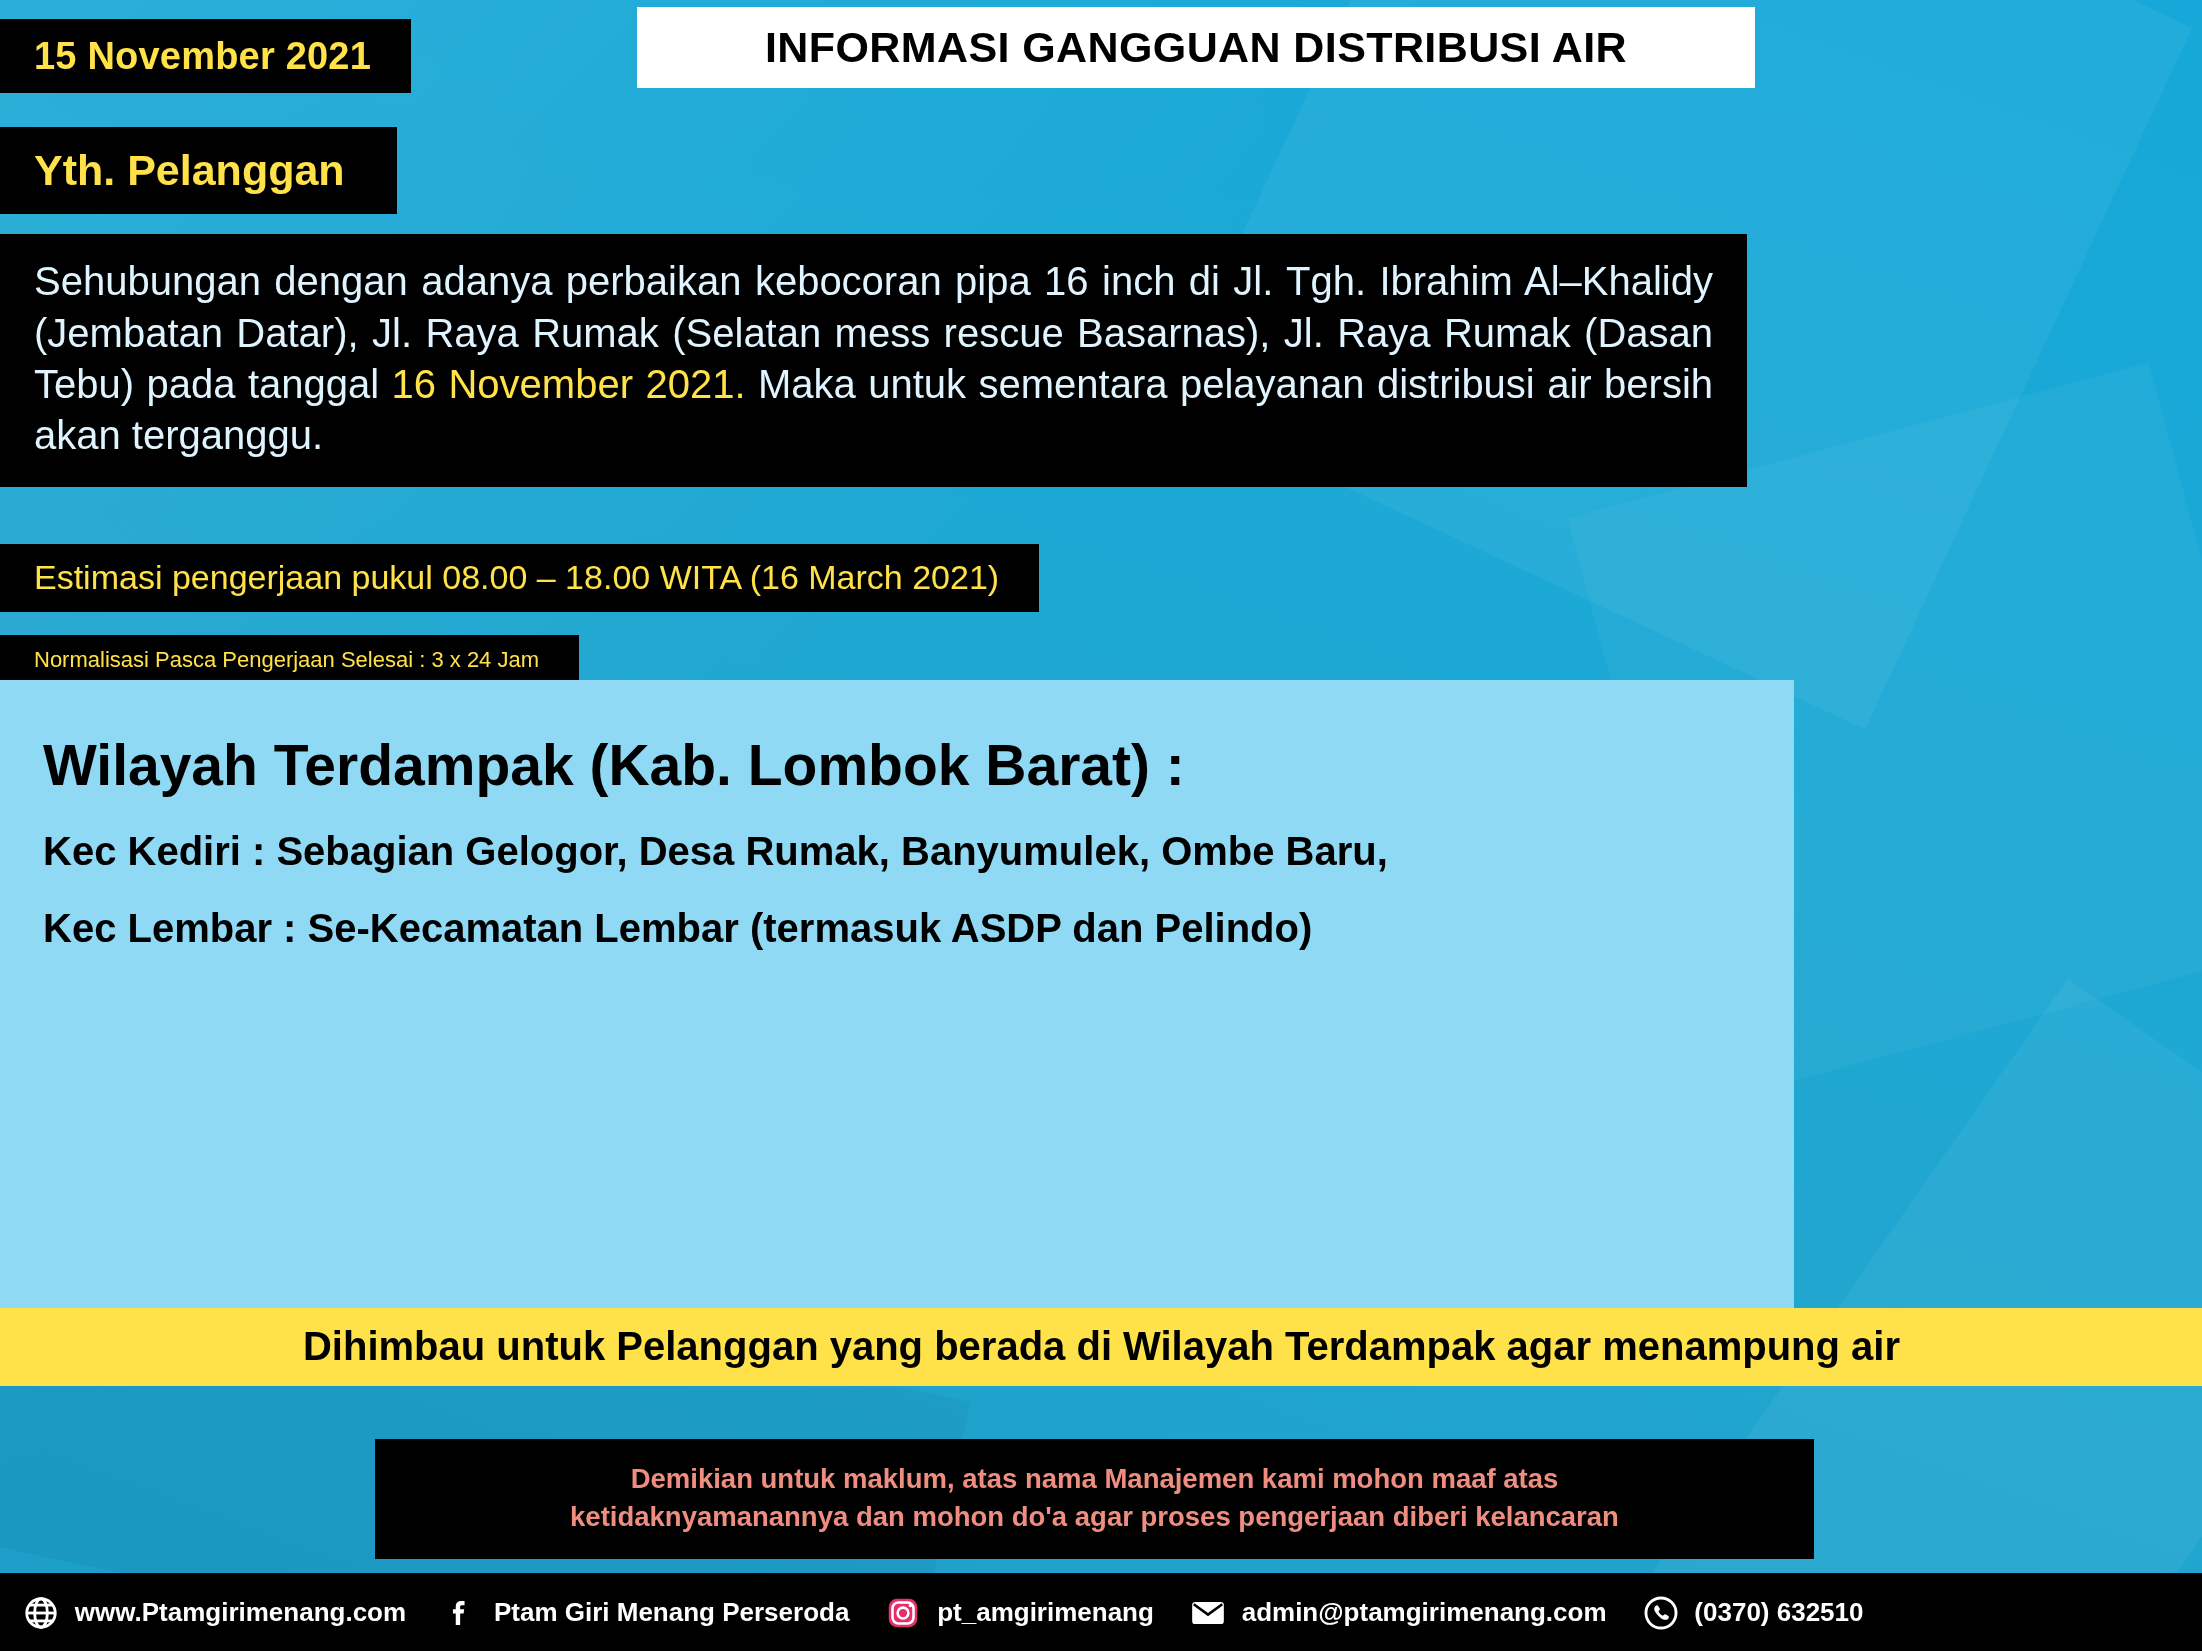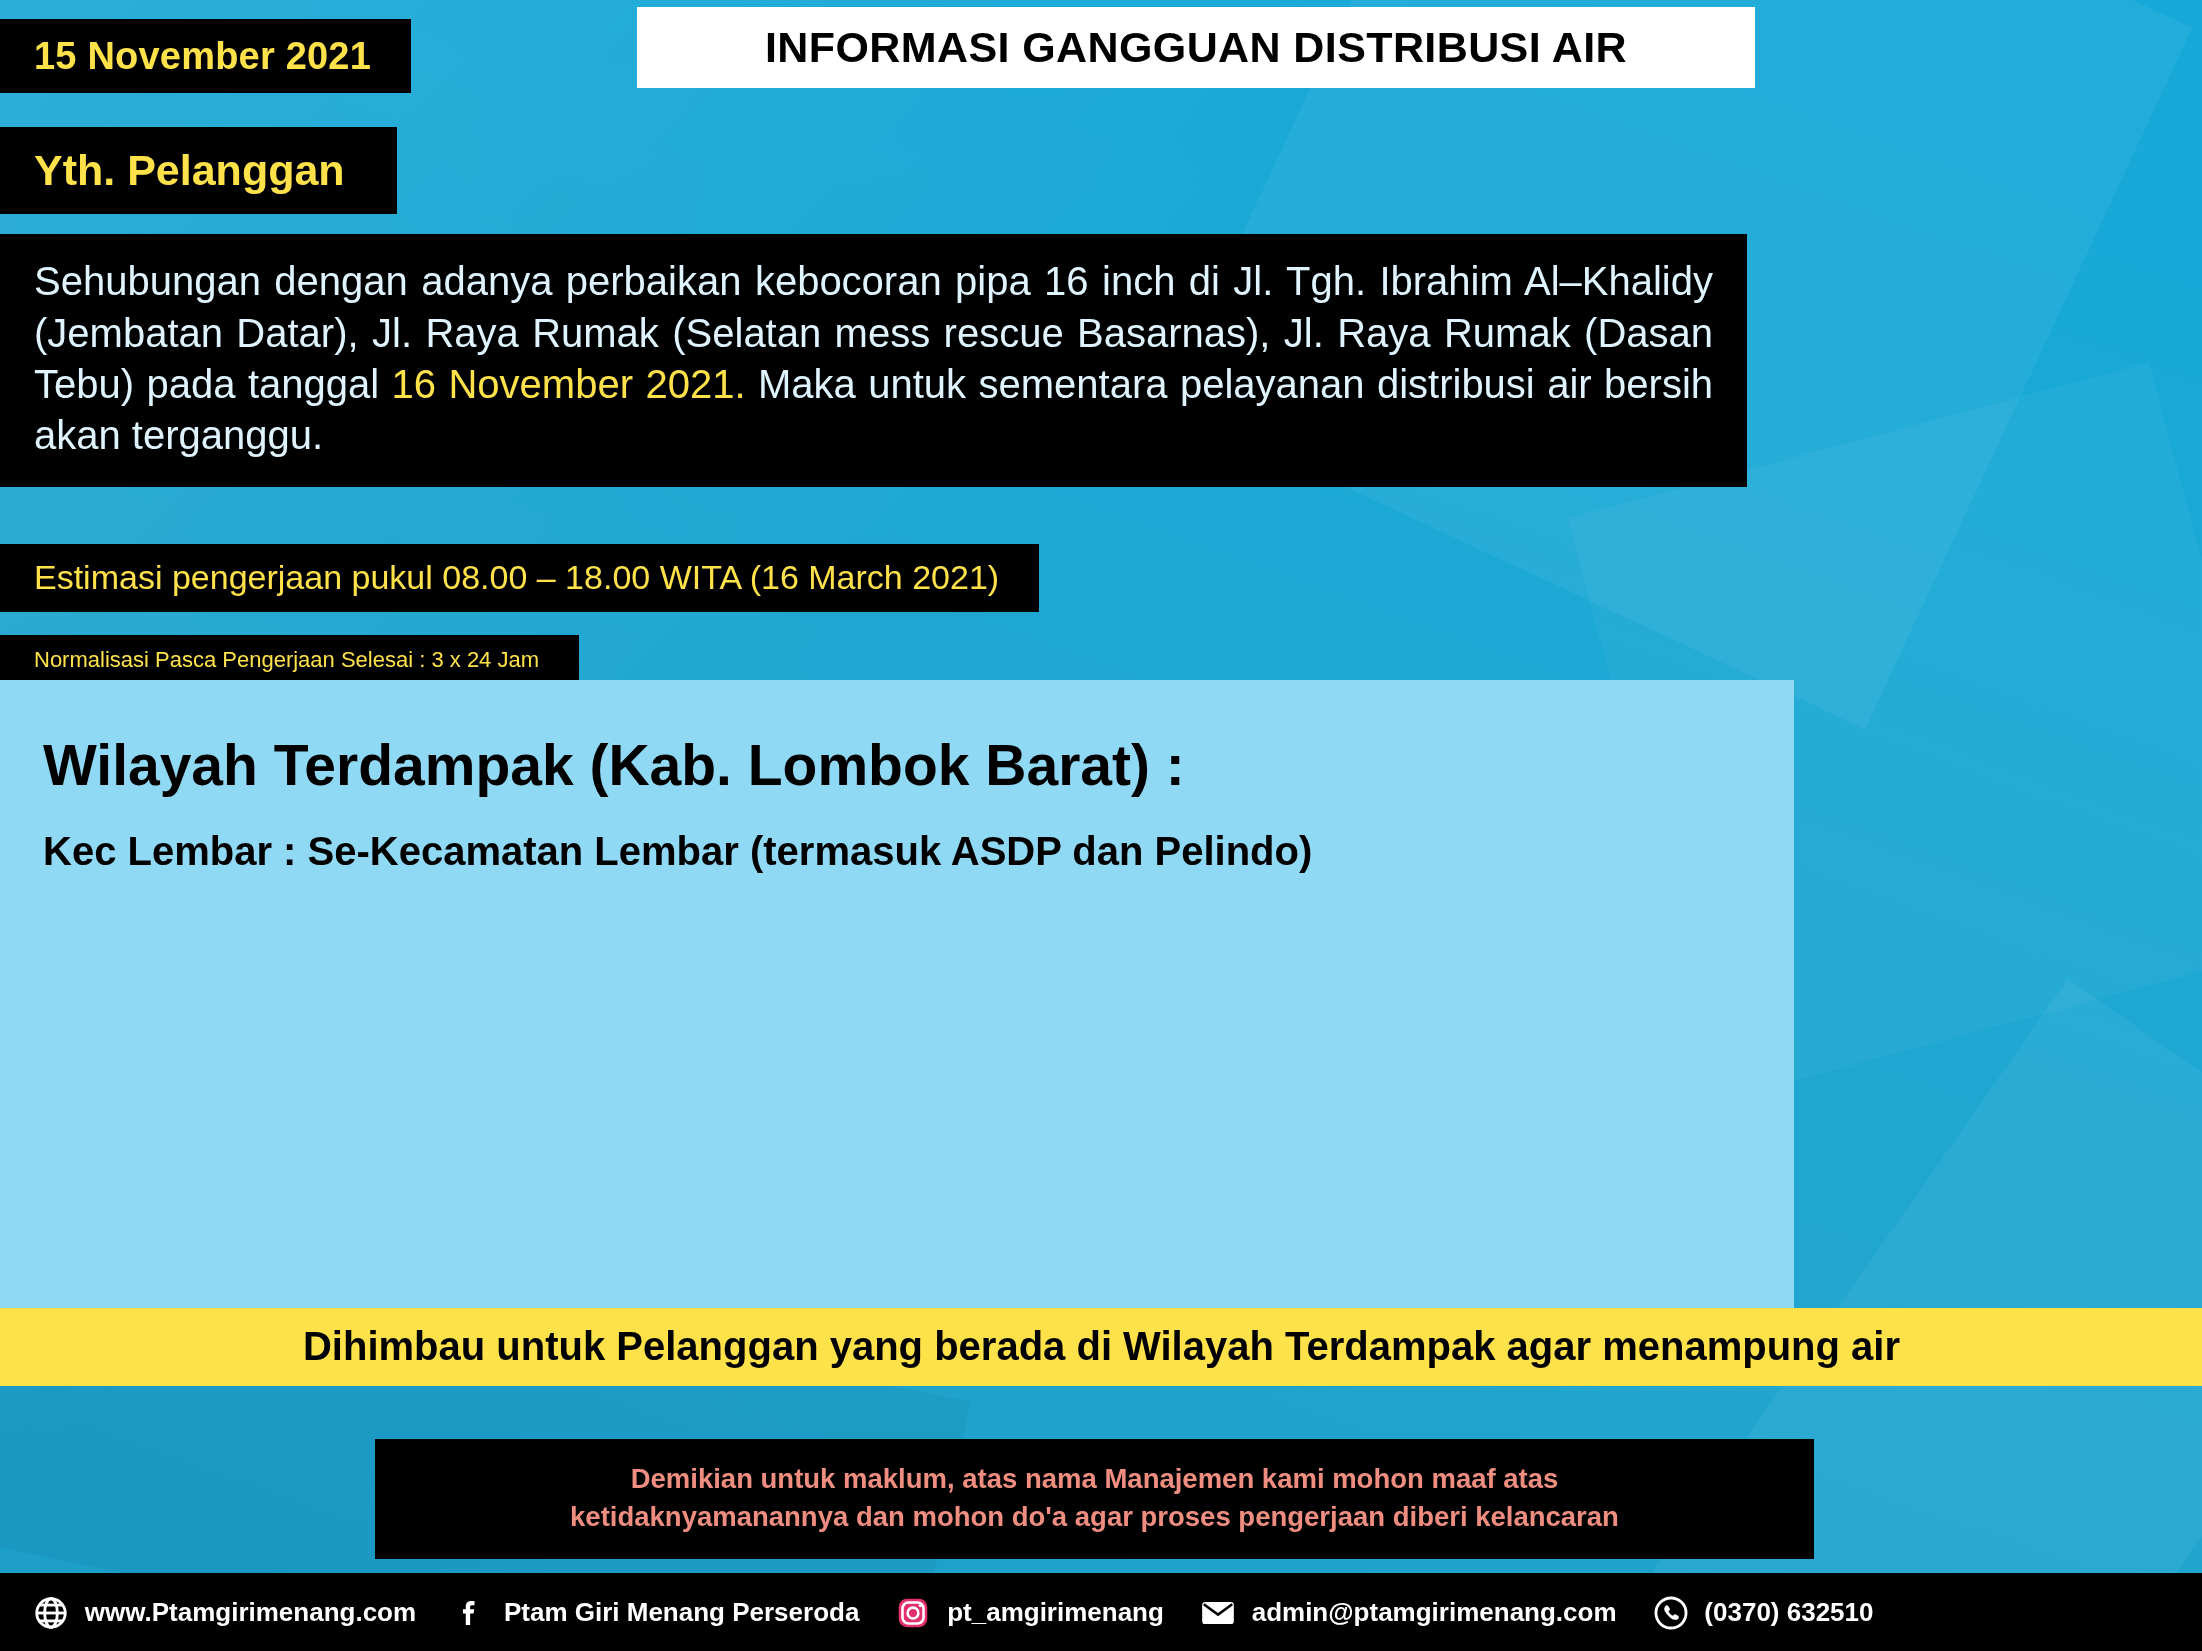--- a/index.html
+++ b/index.html
@@ -110,21 +110,21 @@
     box-sizing:border-box;
     text-align:center;
   }
   .apology p{margin:0;color:#ef8e80;font-size:27.5px;font-weight:bold;line-height:1.4;}
 
   
   .footer{
     position:absolute;left:0;bottom:0;width:2203px;height:79px;
     background:#000;
     display:flex;align-items:center;
-    padding-left:31px;box-sizing:border-box;
+    padding-left:21px;box-sizing:border-box;
     gap:0px;
   }
   .f-item{display:flex;align-items:center;color:#fff;font-size:26px;font-weight:bold;}
   .f-item .txt{margin-left:13.8px;margin-right:34px;white-space:nowrap;}
   .ico{width:40px;height:40px;display:inline-flex;align-items:center;justify-content:center;}
   .ico svg{display:block;}
 </style>
 </head>
 <body>
 
@@ -146,20 +146,21 @@
     <p>
       <span>Sehubungan dengan adanya perbaikan kebocoran pipa 16 inch di Jl. Tgh. Ibrahim Al–Khalidy (Jembatan Datar),  Jl. Raya Rumak (Selatan mess rescue Basarnas),  Jl. Raya Rumak (Dasan Tebu) pada tanggal </span><span class="hl">16 November 2021.</span><span> Maka untuk sementara pelayanan distribusi air bersih akan terganggu.</span>
     </p>
   </div>
 
   <div class="est-box">Estimasi pengerjaan pukul 08.00 – 18.00 WITA (16 March 2021)</div>
   <div class="norm-box">Normalisasi Pasca Pengerjaan Selesai : 3 x 24 Jam</div>
 
   <div class="area-panel">
     <div class="area-title">Wilayah Terdampak  (Kab. Lombok Barat) :</div>
+    <div class="area-line">Kec Kediri : Sebagian Gelogor, Desa Rumak, Banyumulek, Ombe Baru,</div>
     <div class="area-line">Kec Lembar : Se-Kecamatan Lembar (termasuk ASDP dan Pelindo)</div>
   </div>
 
   <div class="himbau">
     <span>Dihimbau untuk Pelanggan yang berada di Wilayah Terdampak agar menampung air</span>
   </div>
 
   <div class="apology">
     <p>Demikian untuk maklum, atas nama Manajemen kami mohon maaf atas</p>
     <p>ketidaknyamanannya dan mohon do'a agar proses pengerjaan diberi kelancaran</p>

